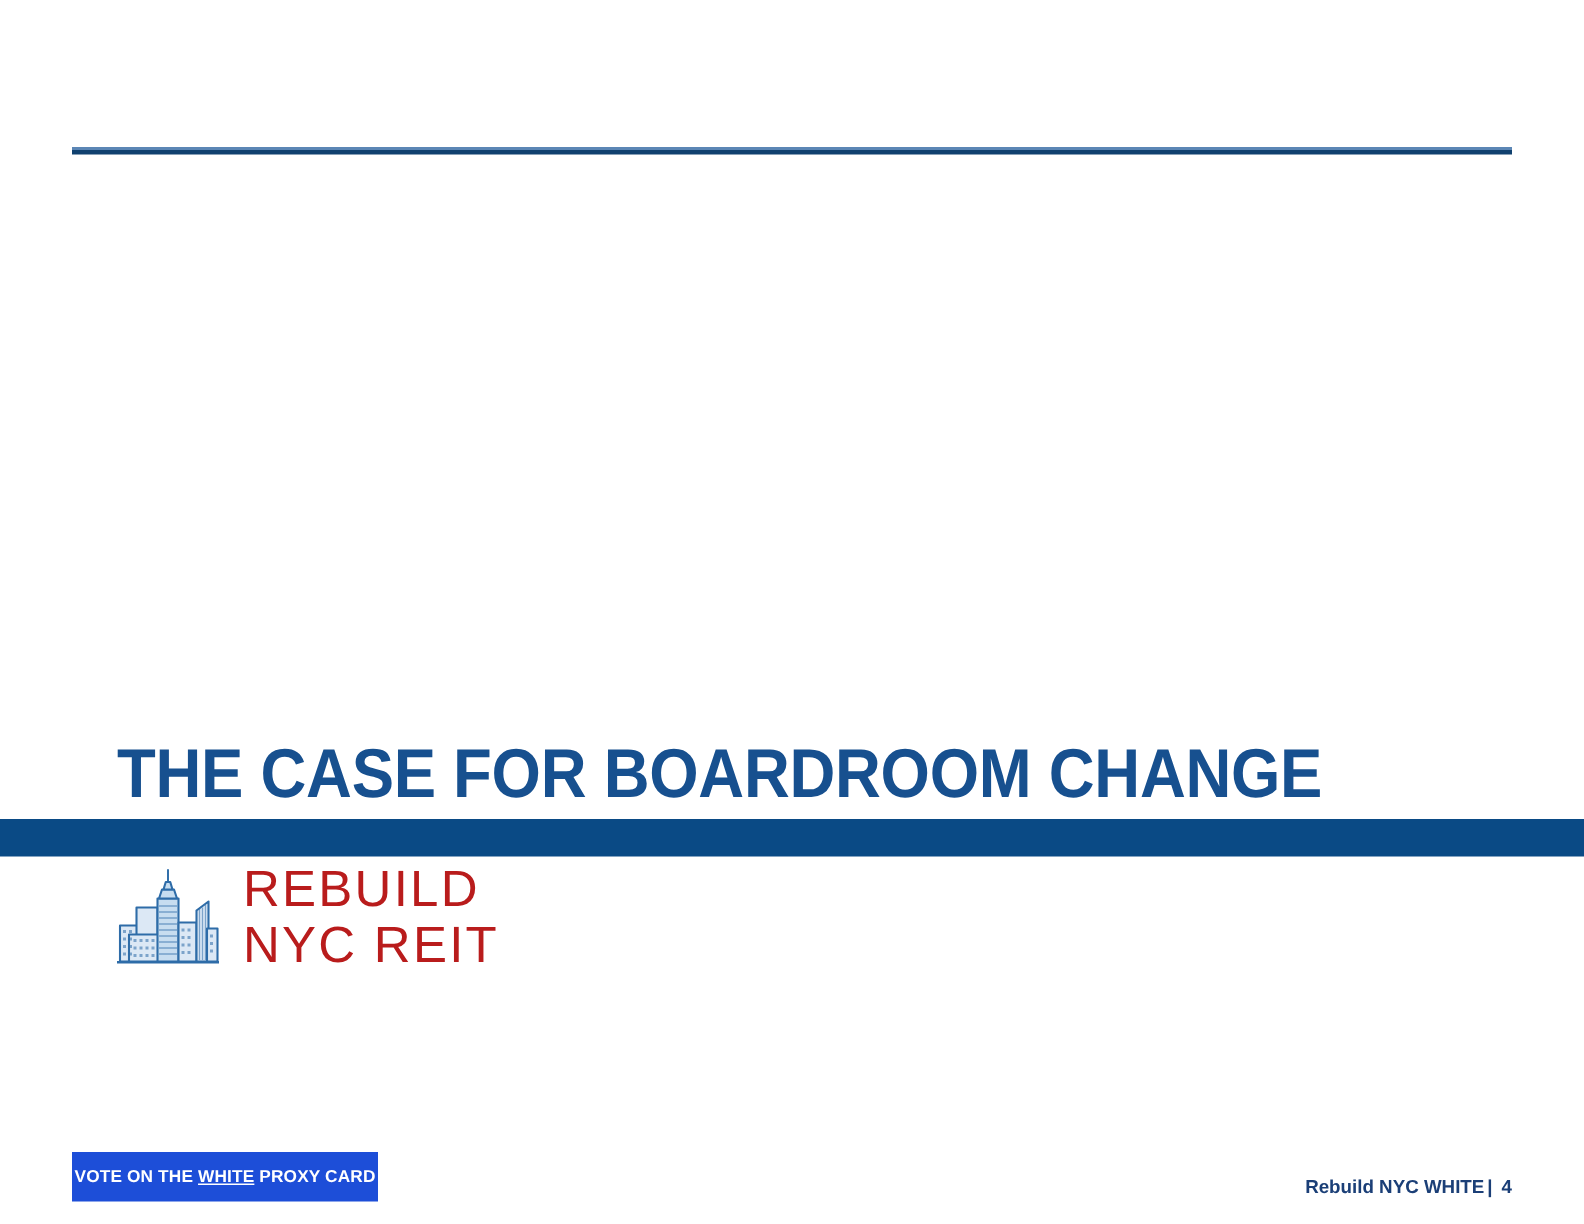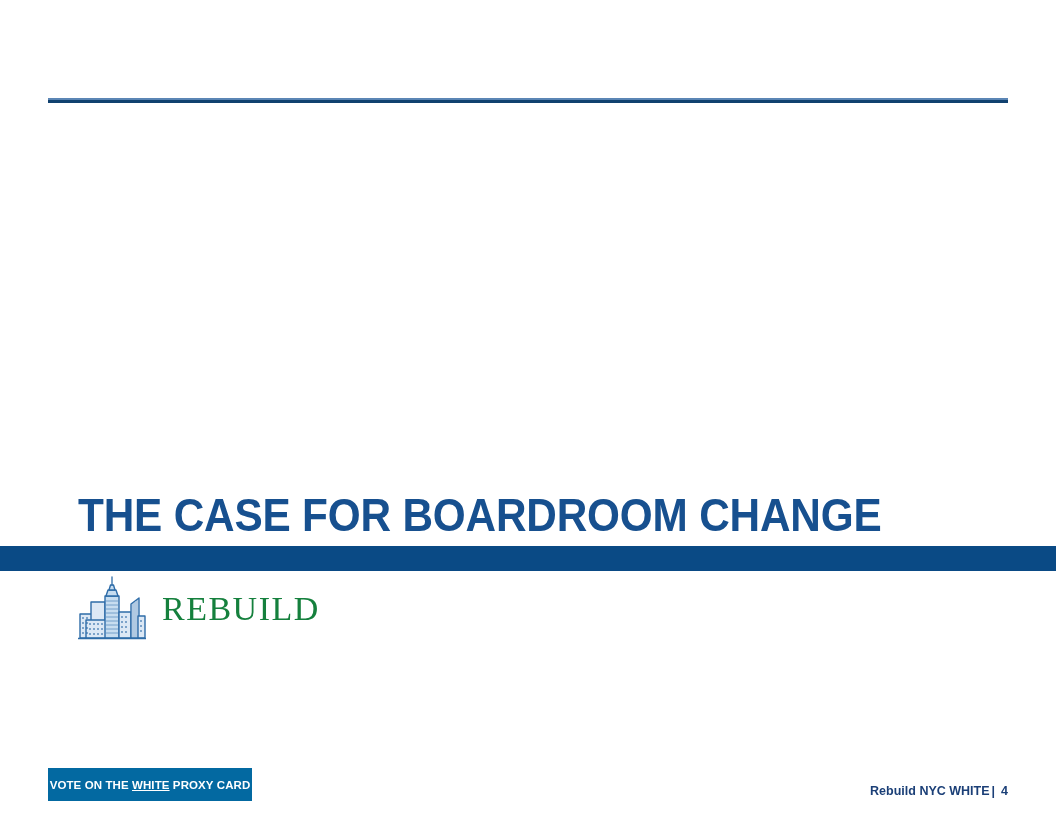--- a/index.html
+++ b/index.html
@@ -96,40 +96,40 @@
     height: 66px;
     display: block;
     flex: none;
   }
   .logo-wordmark {
     display: flex;
     flex-direction: column;
     line-height: 1;
   }
   .logo-wordmark .line {
-    font-family: Liberation Serif, serif;
+    font-family: Liberation Sans, sans-serif;
     font-weight: normal;
     font-size: 34px;
     line-height: 34px;
     letter-spacing: 1.5px;
-    color: #15803d;
+    color: #b91c1c;
     white-space: nowrap;
   }
   .logo-wordmark .line-2 {
     margin-top: 3px;
   }
 
   
   .vote-badge {
     position: absolute;
     left: 48px;
     top: 768px;
     width: 204px;
     height: 33px;
-    background: #0369a1;
+    background: #1d4ed8;
     display: flex;
     align-items: center;
     justify-content: center;
   }
   .vote-badge .badge-text {
     font-family: "Liberation Sans", sans-serif;
     font-weight: bold;
     font-size: 11.5px;
     letter-spacing: 0.1px;
     color: #ffffff;
@@ -252,20 +252,21 @@
       <g stroke="#2e6ca8" stroke-width="0.9" opacity="0.55">
         <line x1="57" y1="27" x2="57" y2="61"></line>
         <line x1="59" y1="26" x2="59" y2="61"></line>
         <line x1="61" y1="24" x2="61" y2="61"></line>
       </g>
 
       <line x1="2" y1="62.5" x2="70" y2="62.5" stroke="#2e6ca8" stroke-width="1.6"></line>
     </svg>
     <div class="logo-wordmark">
       <span class="line line-1">REBUILD</span>
+      <span class="line line-2">NYC REIT</span>
     </div>
   </div>
 
   <div class="vote-badge">
     <span class="badge-text"><span>VOTE ON THE </span><span class="hl">WHITE</span><span> PROXY CARD</span></span>
   </div>
 
   <div class="footer">
     <span>Rebuild NYC WHITE</span><span class="sep">|</span><span class="page-num">4</span>
   </div>

